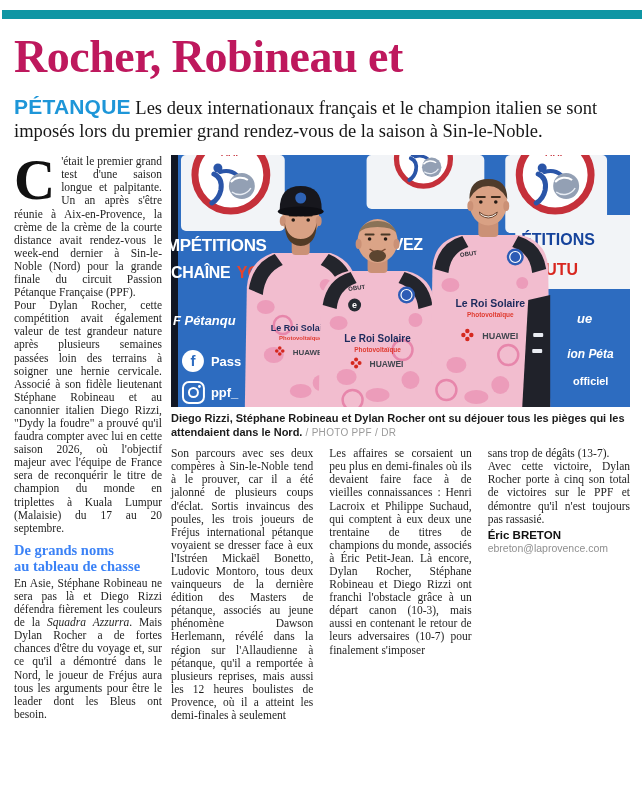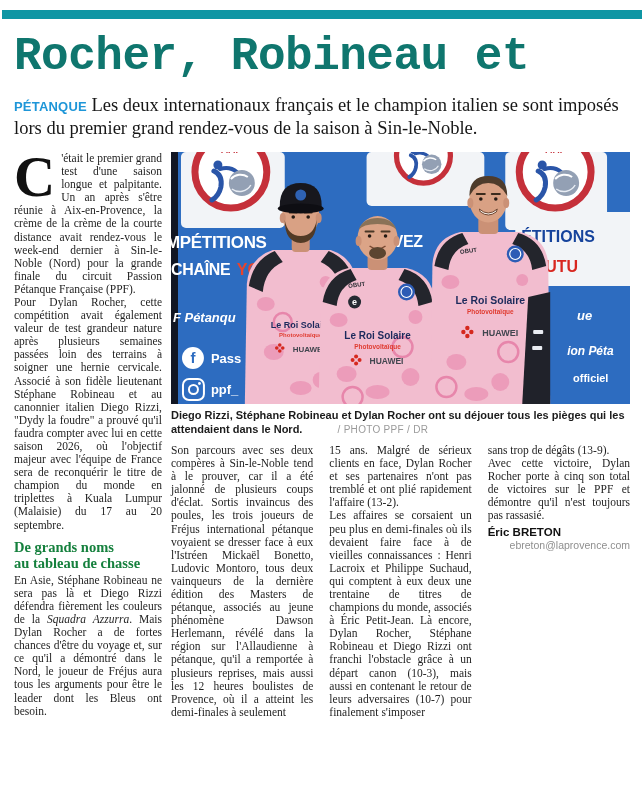--- a/index.html
+++ b/index.html
@@ -7,38 +7,38 @@
   body {
     width: 644px; height: 786px;
     background: #ffffff;
     font-family: "Liberation Serif", serif;
     color: #1a1a1a;
     overflow: hidden;
   }
   .topbar { height: 9px; background: #0f96a4; margin: 10px 2px 0 2px; }
   .content { padding: 0 14px; }
   .headline {
-    font-family: Liberation Mono, monospace;
+    font-family: Liberation Serif, serif;
     font-weight: 700;
     font-size: 46px;
     line-height: 1.1;
     letter-spacing: -0.5px;
-    color: #0f766e;
+    color: #be185d;
     margin: 13px 0 11px 0;
   }
   .standfirst {
     font-size: 18.5px;
     line-height: 1.28;
     color: #171717;
     margin: 0 0 11px 0;
   }
   .kicker {
     font-family: "Liberation Sans", sans-serif;
     font-weight: bold;
-    font-size: 13px;
+    font-size: 21px;
     color: #1e96d8;
     letter-spacing: 0.2px;
   }
   .main { display: flex; gap: 9px; }
   .col-first { flex: 0 0 148px; width: 148px; }
   .right-zone { flex: 1; min-width: 0; }
   .article p {
     font-size: 11.5px;
     line-height: 13.1px;
     text-align: justify;
@@ -52,53 +52,52 @@
     line-height: 46px;
     padding: 2px 6px 0 0;
     color: #111;
   }
   .subhead {
     font-family: "Liberation Serif", serif;
     font-weight: bold;
     font-size: 14.5px;
     line-height: 16.5px;
     margin: 7px 0 2px 0;
-    color: #15803d;
+    color: #3b82f6;
   }
   figure { margin: 0; }
   .photo-svg { display: block; width: 100%; height: 252px; }
   figcaption {
     font-family: "Liberation Sans", sans-serif;
     font-size: 11px;
     line-height: 14px;
     font-weight: bold;
     color: #1b1b1b;
     margin: 4px 0 7px 0;
   }
   .credit {
     font-weight: normal;
     font-size: 10px;
     color: #9a9a9a;
     letter-spacing: 0.3px;
-    margin-left: 32px;
   }
   .cols3 { display: flex; gap: 16px; }
   .cols3 .col { flex: 1; min-width: 0; }
   .byline {
     font-family: "Liberation Sans", sans-serif;
     font-weight: bold;
     font-size: 11.5px;
     margin-top: 3px;
     color: #111;
   }
   .email {
     font-family: "Liberation Sans", sans-serif;
     font-size: 10.5px;
     color: #8f8f8f;
-    text-align: right;
+    text-align: left;
     margin-top: 1px;
   }
   svg text { font-family: "Liberation Sans", sans-serif; }
   .bandw { fill: #ffffff; font-weight: bold; letter-spacing: -0.3px; }
 </style>
 </head>
 <body>
 
 <div class="page">
   <div class="topbar"></div>
@@ -294,25 +293,24 @@
             </g>
           </svg>
           <figcaption><span>Diego Rizzi, Stéphane Robineau et Dylan Rocher ont su déjouer tous les pièges qui les attendaient dans le Nord.</span> <span class="credit">/ PHOTO PPF / DR</span></figcaption>
         </figure>
 
         <div class="cols3">
           <div class="col">
             <p>Son parcours avec ses deux compères à Sin-le-Noble tend à le prouver, car il a été jalonné de plusieurs coups d'éclat. Sortis invaincus des poules, les trois joueurs de Fréjus international pétanque voyaient se dresser face à eux l'Istréen Mickaël Bonetto, Ludovic Montoro, tous deux vainqueurs de la dernière édition des Masters de pétanque, associés au jeune phénomène Dawson Herlemann, révélé dans la région sur l'Allaudienne à pétanque, qu'il a remportée à plusieurs reprises, mais aussi les 12 heures boulistes de Provence, où il a atteint les demi-finales à seulement</p>
           </div>
           <div class="col">
-            <p>15 ans. Malgré de sérieux clients en face, Dylan Rocher et ses partenaires n'ont pas tremblé et ont plié rapidement l'affaire (13-2).</p>
             <p>Les affaires se corsaient un peu plus en demi-finales où ils devaient faire face à de vieilles connaissances : Henri Lacroix et Philippe Suchaud, qui comptent à eux deux une trentaine de titres de champions du monde, associés à Éric Petit-Jean. Là encore, Dylan Rocher, Stéphane Robineau et Diego Rizzi ont franchi l'obstacle grâce à un départ canon (10-3), mais aussi en contenant le retour de leurs adversaires (10-7) pour finalement s'imposer</p>
           </div>
           <div class="col">
-            <p>sans trop de dégâts (13-9).</p>
+            <p>sans trop de dégâts (13-7).</p>
             <p>Avec cette victoire, Dylan Rocher porte à cinq son total de victoires sur le PPF et démontre qu'il n'est toujours pas rassasié.</p>
             <div class="byline">Éric BRETON</div>
             <div class="email">ebreton@laprovence.com</div>
           </div>
         </div>
       </div>
     </div>
   </div>
 </div>
 

